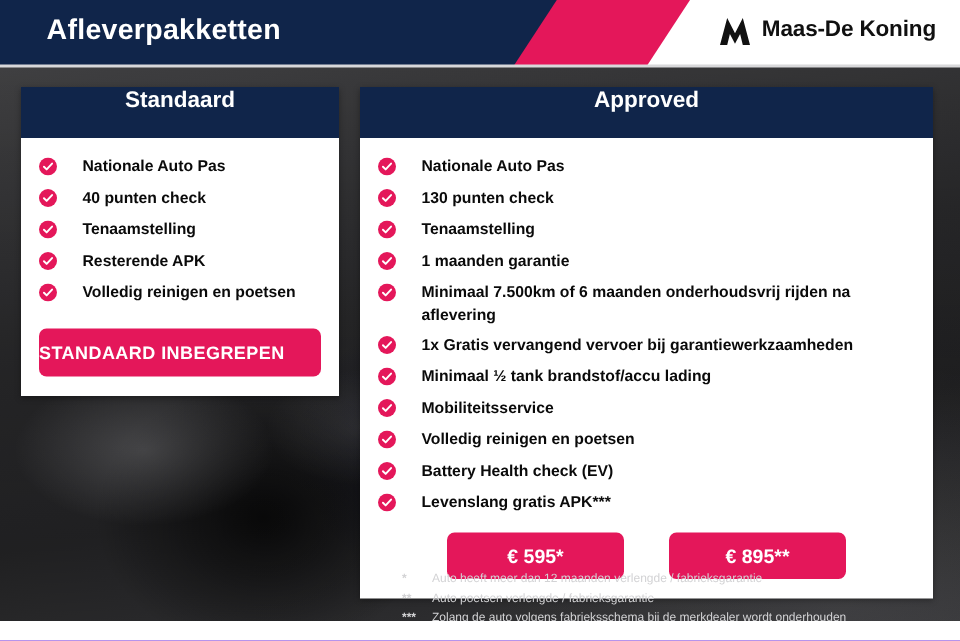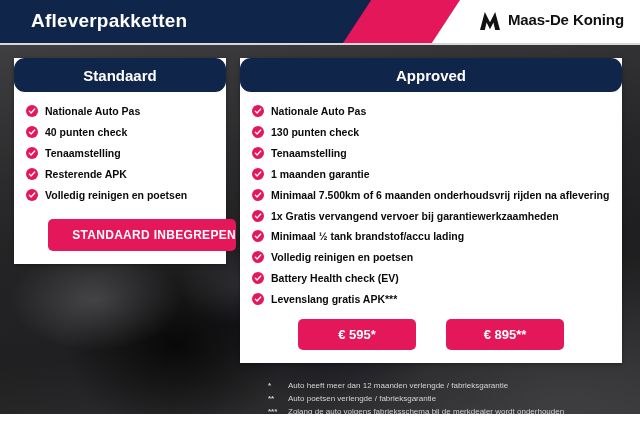--- a/index.html
+++ b/index.html
@@ -93,42 +93,40 @@
     background: #ffffff;
     box-shadow: 0 1px 4px rgba(0,0,0,0.35);
   }
   .card-std  { left: 14px;  top: 58px; width: 212px; }
   .card-appr { left: 240px; top: 58px; width: 382px; }
 
   .card-head {
     background: #10254a;
     height: 34px;
     display: flex;
-    align-items: center;
     justify-content: center;
-    border-radius: 11px;
   }
   .card-head-title {
     color: #ffffff;
     font-size: 15px;
     font-weight: bold;
   }
   .card-body {
     padding: 12px 12px 13px 12px;
   }
 
   ul.feature-list {
     list-style: none;
     margin: 0;
     padding: 0;
   }
   ul.feature-list li {
     display: flex;
     align-items: flex-start;
-    gap: 7px;
+    gap: 17px;
     margin-bottom: 6px;
   }
   ul.feature-list li:last-child { margin-bottom: 0; }
 
   .check-icon {
     flex: 0 0 auto;
     width: 12px; height: 12px;
     margin-top: 1px;
   }
   .feature-text {
@@ -146,22 +144,21 @@
     border: none;
     background: #e4175a;
     color: #ffffff;
     font-family: "Liberation Sans", sans-serif;
     font-size: 12px;
     font-weight: bold;
     letter-spacing: 0.3px;
     padding: 9px 0 9px 0;
     border-radius: 5px;
     cursor: pointer;
-    text-align: right;
-    margin-left: 22px;
+    text-align: left;
   }
 
   
   .price-row {
     margin-top: 12px;
     display: flex;
     justify-content: center;
     gap: 30px;
   }
   .price-btn {
@@ -319,20 +316,27 @@
               <path d="M6.6 12.3 L10.2 15.9 L17.4 8.1" fill="none" stroke="#ffffff" stroke-width="2.6" stroke-linecap="round" stroke-linejoin="round"></path>
             </svg>
             <span class="feature-text">1x Gratis vervangend vervoer bij garantiewerkzaamheden</span>
           </li>
           <li>
             <svg class="check-icon" viewBox="0 0 24 24" aria-hidden="true">
               <circle cx="12" cy="12" r="12" fill="#e4175a"></circle>
               <path d="M6.6 12.3 L10.2 15.9 L17.4 8.1" fill="none" stroke="#ffffff" stroke-width="2.6" stroke-linecap="round" stroke-linejoin="round"></path>
             </svg>
             <span class="feature-text">Minimaal ½ tank brandstof/accu lading</span>
+          </li>
+          <li>
+            <svg class="check-icon" viewBox="0 0 24 24" aria-hidden="true">
+              <circle cx="12" cy="12" r="12" fill="#e4175a"></circle>
+              <path d="M6.6 12.3 L10.2 15.9 L17.4 8.1" fill="none" stroke="#ffffff" stroke-width="2.6" stroke-linecap="round" stroke-linejoin="round"></path>
+            </svg>
+            <span class="feature-text">Mobiliteitsservice</span>
           </li>
           <li>
             <svg class="check-icon" viewBox="0 0 24 24" aria-hidden="true">
               <circle cx="12" cy="12" r="12" fill="#e4175a"></circle>
               <path d="M6.6 12.3 L10.2 15.9 L17.4 8.1" fill="none" stroke="#ffffff" stroke-width="2.6" stroke-linecap="round" stroke-linejoin="round"></path>
             </svg>
             <span class="feature-text">Volledig reinigen en poetsen</span>
           </li>
           <li>
             <svg class="check-icon" viewBox="0 0 24 24" aria-hidden="true">

